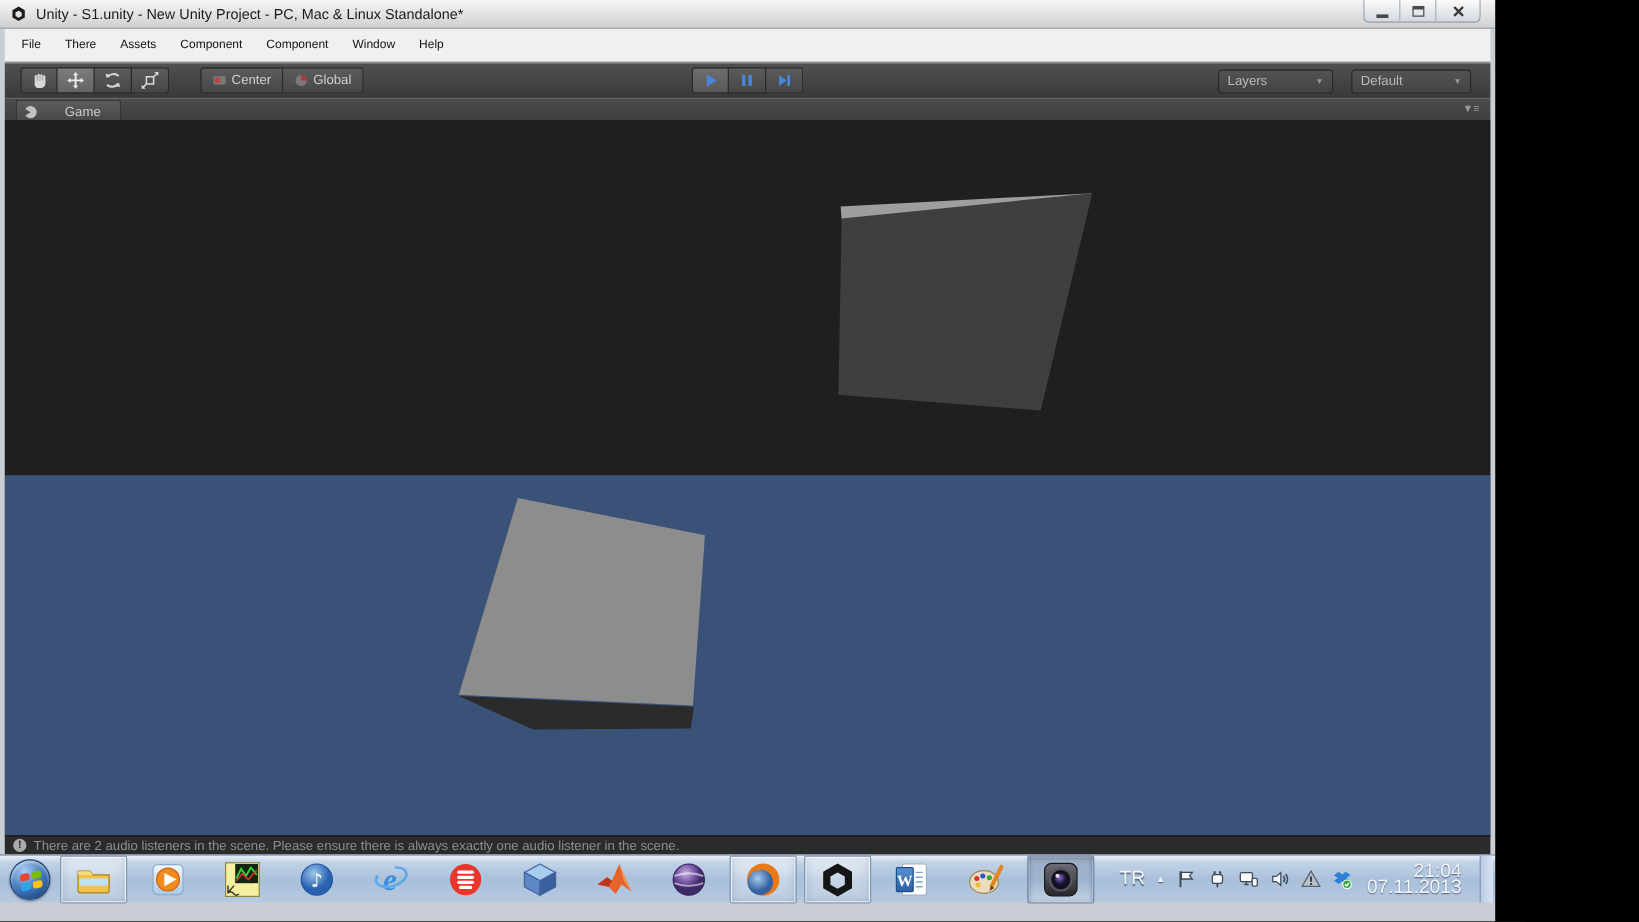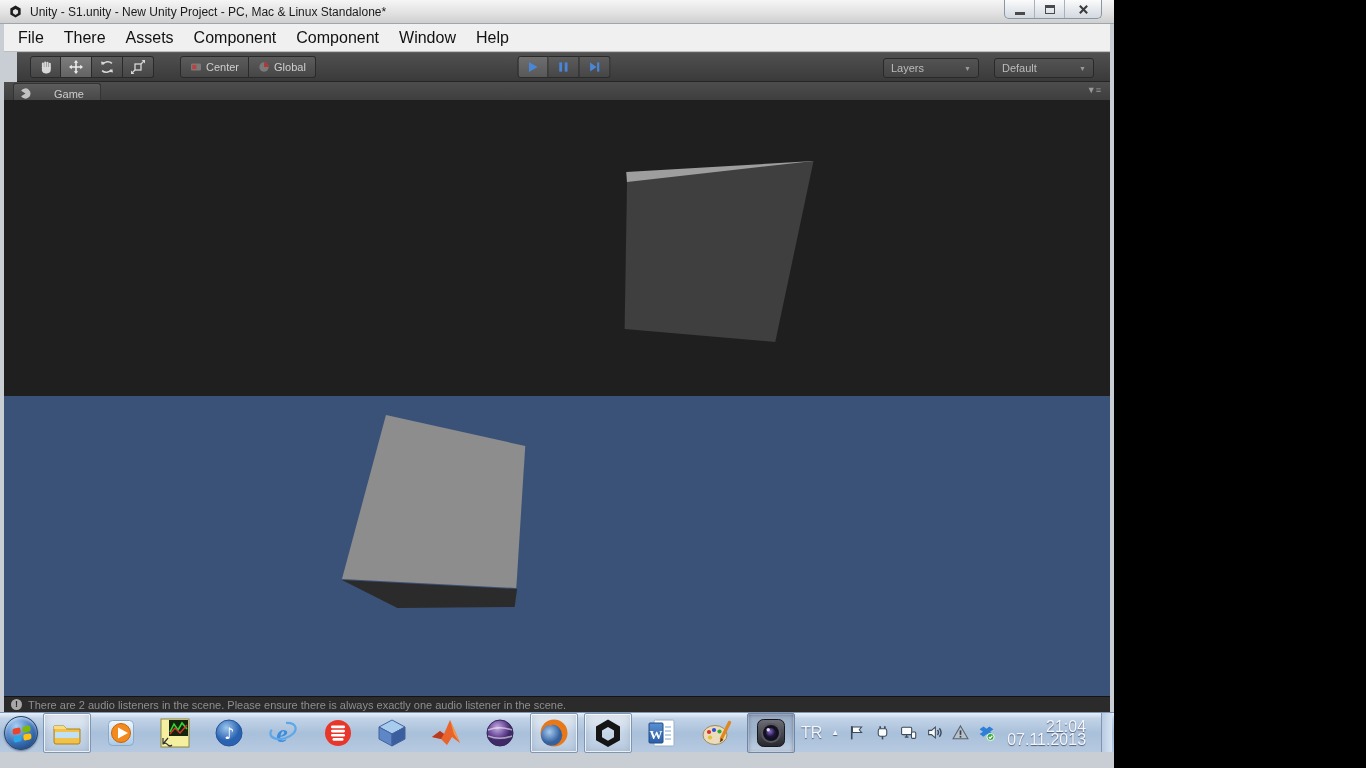--- a/index.html
+++ b/index.html
@@ -1,37 +1,37 @@
 <!DOCTYPE html>
 <html><head>
 <meta charset="utf-8">
 <style>
   * { margin:0; padding:0; box-sizing:border-box; }
   body { font-family:"Liberation Sans", sans-serif; background:#000; }
-  .win { position:relative; width:1114px; height:768px; overflow:hidden; background:#C9CED4; }
+  .win { position:relative; width:1246px; height:768px; overflow:hidden; background:#C9CED4; }
 
   
   .titlebar { height:24px; background:linear-gradient(#F5F5F5,#E2E2E2 55%,#CFCFCF); border-bottom:1px solid #9DA6AE;
               display:flex; align-items:center; padding-left:8px; position:relative; }
   .titlebar .ttl { font-size:12px; color:#1a1a1a; margin-left:7px; }
   .winbtns { position:absolute; right:12px; top:0; display:flex; border:1px solid #8A96A3; border-top:none;
              border-radius:0 0 5px 5px; overflow:hidden; height:19px; background:linear-gradient(#FBFBFB,#D2D9E0); }
   .winbtn { width:30px; height:18px; display:flex; align-items:center; justify-content:center; border-right:1px solid #A8B2BC; }
   .winbtn:last-child { border-right:none; width:36px; }
   .glyph-min { width:10px; height:3px; background:#4A4A4A; margin-top:8px; }
   .glyph-max { width:10px; height:9px; border:1px solid #4A4A4A; border-top-width:3px; }
 
   
   .app-mid { border-left:4px solid #C9CED4; border-right:4px solid #C9CED4; }
   .menubar { height:28px; background:#F0F0F0; border-bottom:1px solid #BDBDBD; display:flex; align-items:center; padding-left:4px; }
-  .menu-item { font-size:16px; color:#111; padding:4px 10px; }
+  .menu-item { font-size:10px; color:#111; padding:4px 10px; }
 
   
   .toolbar { height:30px; background:linear-gradient(#505050,#3A3A3A); border-top:1px solid #5E5E5E;
-             border-bottom:1px solid #252525; position:relative; display:flex; align-items:center;margin-left:13px; }
+             border-bottom:1px solid #252525; position:relative; display:flex; align-items:center; }
   .btn { height:22px; background:linear-gradient(#5C5C5C,#464646); border:1px solid #2A2A2A; border-left:none;
          display:flex; align-items:center; justify-content:center; }
   .grp { display:flex; }
   .grp .btn:first-child { border-left:1px solid #2A2A2A; border-radius:3px 0 0 3px; }
   .grp .btn:last-child { border-radius:0 3px 3px 0; }
   .toolbtn { width:31px; }
   .btn.active { background:linear-gradient(#7D7D7D,#636363); }
   .tools { margin-left:13px; }
   .pivots { margin-left:26px; }
   .txtbtn { padding:0 9px; gap:4px; font-size:11px; color:#CFCFCF; }

